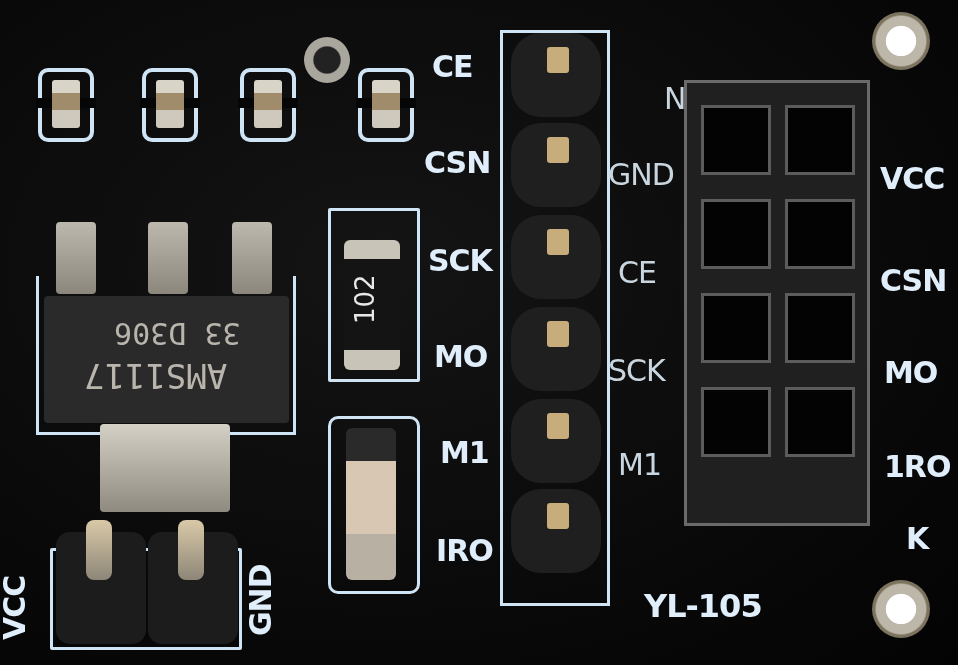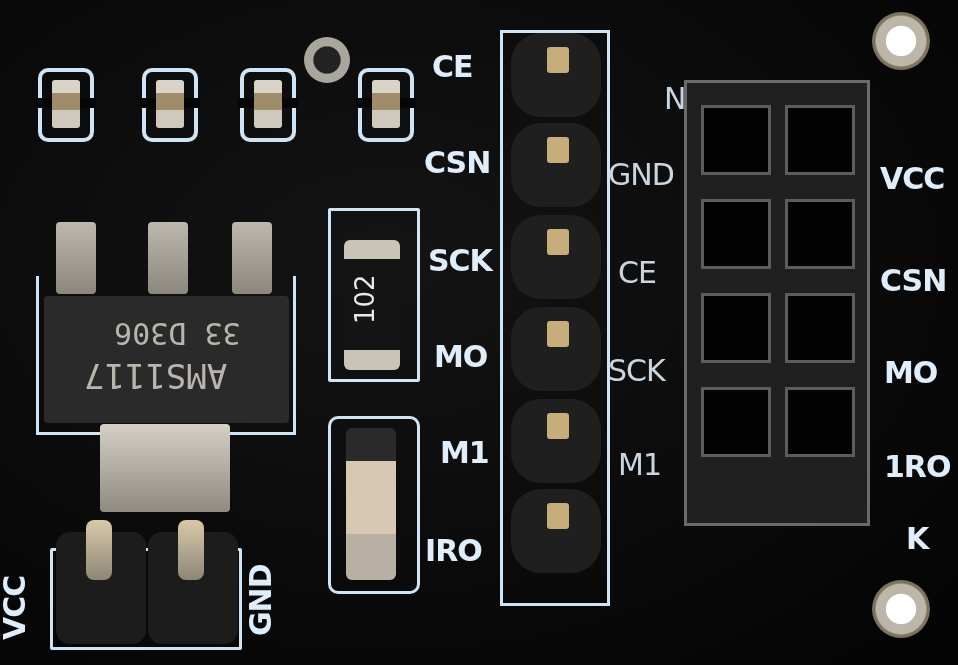--- a/index.html
+++ b/index.html
@@ -60,21 +60,21 @@
   </div>
 
   <div class="outline" style="left:328px;top:416px;width:86px;height:172px;border-radius:10px"></div>
   <div style="position:absolute;left:346px;top:428px;width:50px;height:152px;background:linear-gradient(#2a2a2a 0 22%,#d8c7b3 22% 70%,#b7b0a3 70%);border-radius:6px"></div>
 
   <div class="silk" style="left:432px;top:52px">CE</div>
   <div class="silk" style="left:424px;top:148px">CSN</div>
   <div class="silk" style="left:428px;top:246px">SCK</div>
   <div class="silk" style="left:434px;top:342px">MO</div>
   <div class="silk" style="left:440px;top:438px">M1</div>
-  <div class="silk" style="left:425px;top:536px">IRO</div>
+  <div class="silk" style="left:436px;top:536px">IRO</div>
 
   <div class="pinrow">
     <div class="pin" style="top:0px"></div>
     <div class="pin" style="top:90px"></div>
     <div class="pin" style="top:182px"></div>
     <div class="pin" style="top:274px"></div>
     <div class="pin" style="top:366px"></div>
     <div class="pin" style="top:456px"></div>
   </div>
 
@@ -94,20 +94,21 @@
     <div class="cell" style="left:14px;top:304px"></div>
     <div class="cell" style="left:98px;top:304px"></div>
   </div>
 
   <div class="silk" style="left:880px;top:164px">VCC</div>
   <div class="silk" style="left:880px;top:266px">CSN</div>
   <div class="silk" style="left:884px;top:358px">MO</div>
   <div class="silk" style="left:884px;top:452px">1RO</div>
   <div class="silk" style="left:906px;top:524px">K</div>
 
+  <div class="silk" style="left:644px;top:590px;font-size:32px">YL-105</div>
 
   <div class="hole" style="left:872px;top:12px"></div>
   <div class="hole" style="left:872px;top:580px"></div>
 
   <div class="outline" style="left:50px;top:548px;width:186px;height:96px;border-radius:2px"></div>
   <div class="jumper" style="left:56px;top:532px"></div>
   <div class="jumper" style="left:148px;top:532px"></div>
   <div class="silk" style="left:0px;top:576px;transform:rotate(-90deg);transform-origin:left top;top:640px;font-size:30px">VCC</div>
   <div class="silk" style="left:246px;top:636px;transform:rotate(-90deg);transform-origin:left top;font-size:30px">GND</div>
 </div>

